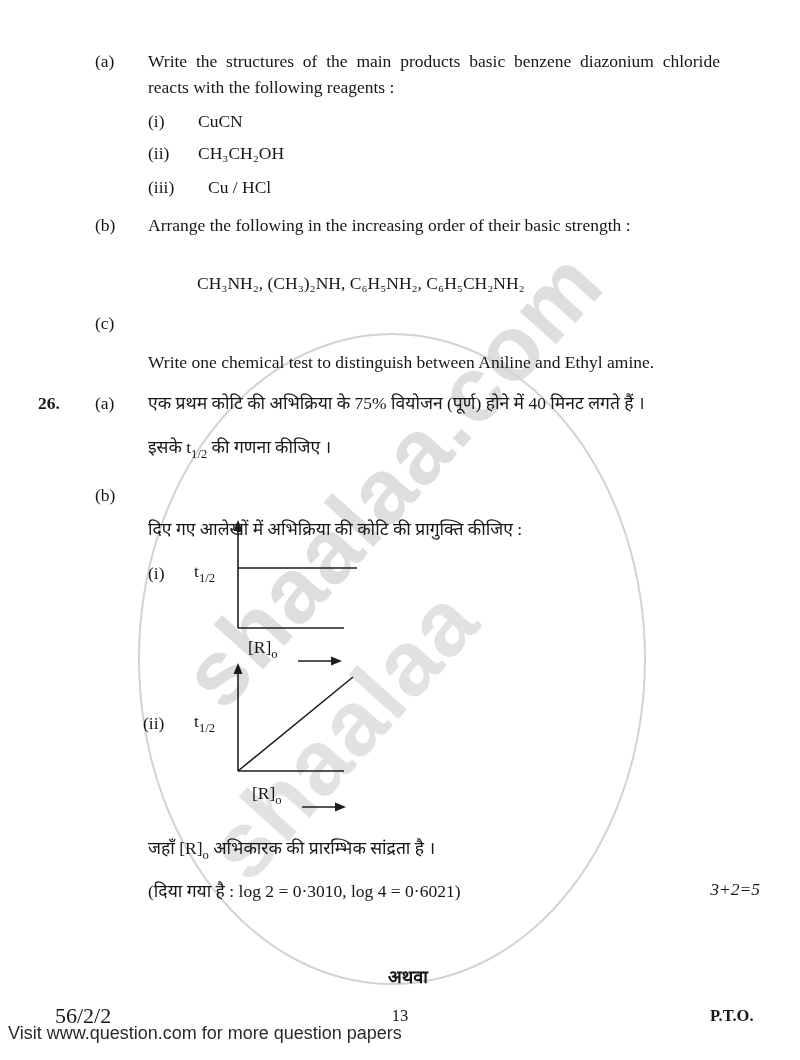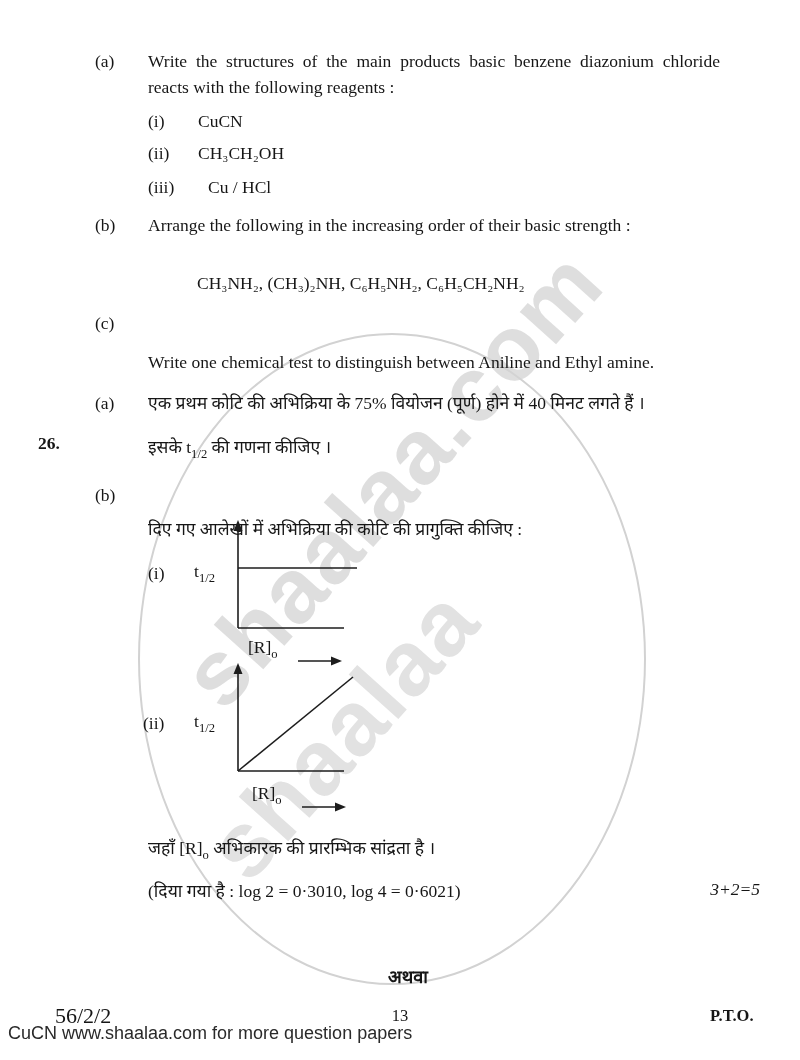--- a/index.html
+++ b/index.html
@@ -28,21 +28,21 @@
   .qa-text    { left:148px; top:48px;  width:572px; }
   .it1-l { left:148px; top:108px; } .it1-f { left:198px; top:108px; }
   .it2-l { left:148px; top:140px; } .it2-f { left:198px; top:140px; }
   .it3-l { left:148px; top:174px; } .it3-f { left:208px; top:174px; }
   .qb-label   { left:95px;  top:212px; }
   .qb-text    { left:148px; top:212px; width:572px; }
   .qb-formula { left:197px; top:270px; }
   .qc-label   { left:95px;  top:310px; }
   .qc-text    { left:148px; top:310px; width:572px;margin-top:39px; }
 
-  .q26-num    { left:38px;  top:390px; font-weight:bold;margin-top:40px; }
+  .q26-num    { left:38px;  top:390px; font-weight:bold; }
   .q26a-label { left:95px;  top:390px; }
   .q26a-text  { left:148px; top:388px; width:580px; }
   .q26a-line2 { margin-top:14px; }
   .q26b-label { left:95px;  top:482px; }
   .q26b-text  { left:148px; top:482px; width:580px;margin-top:32px; }
 
   .g1-plot  { left:224px; top:518px; }
   .g1-index { left:148px; top:560px; }
   .g1-ylab  { left:194px; top:558px; }
   .g1-xlab  { left:248px; top:634px; }
@@ -142,16 +142,16 @@
 
     <div class="abs note dev"><span>जहाँ [R]</span><sub>o</sub><span> अभिकारक की प्रारम्भिक सांद्रता है ।</span></div>
     <div class="abs given dev">(दिया गया है : log 2 = 0·3010,  log 4 = 0·6021)</div>
     <div class="abs marks">3+2=5</div>
 
     <div class="abs or-sep dev">अथवा</div>
 
     <span class="abs f-left">56/2/2</span>
     <span class="abs f-center">13</span>
     <span class="abs f-right">P.T.O.</span>
-    <div class="abs overlay-note">CuCN www.shaalaa.com for more question papers</div>
+    <div class="abs overlay-note">Visit www.question.com for more question papers</div>
 
   </div>
 </div>
 
 </body></html>

